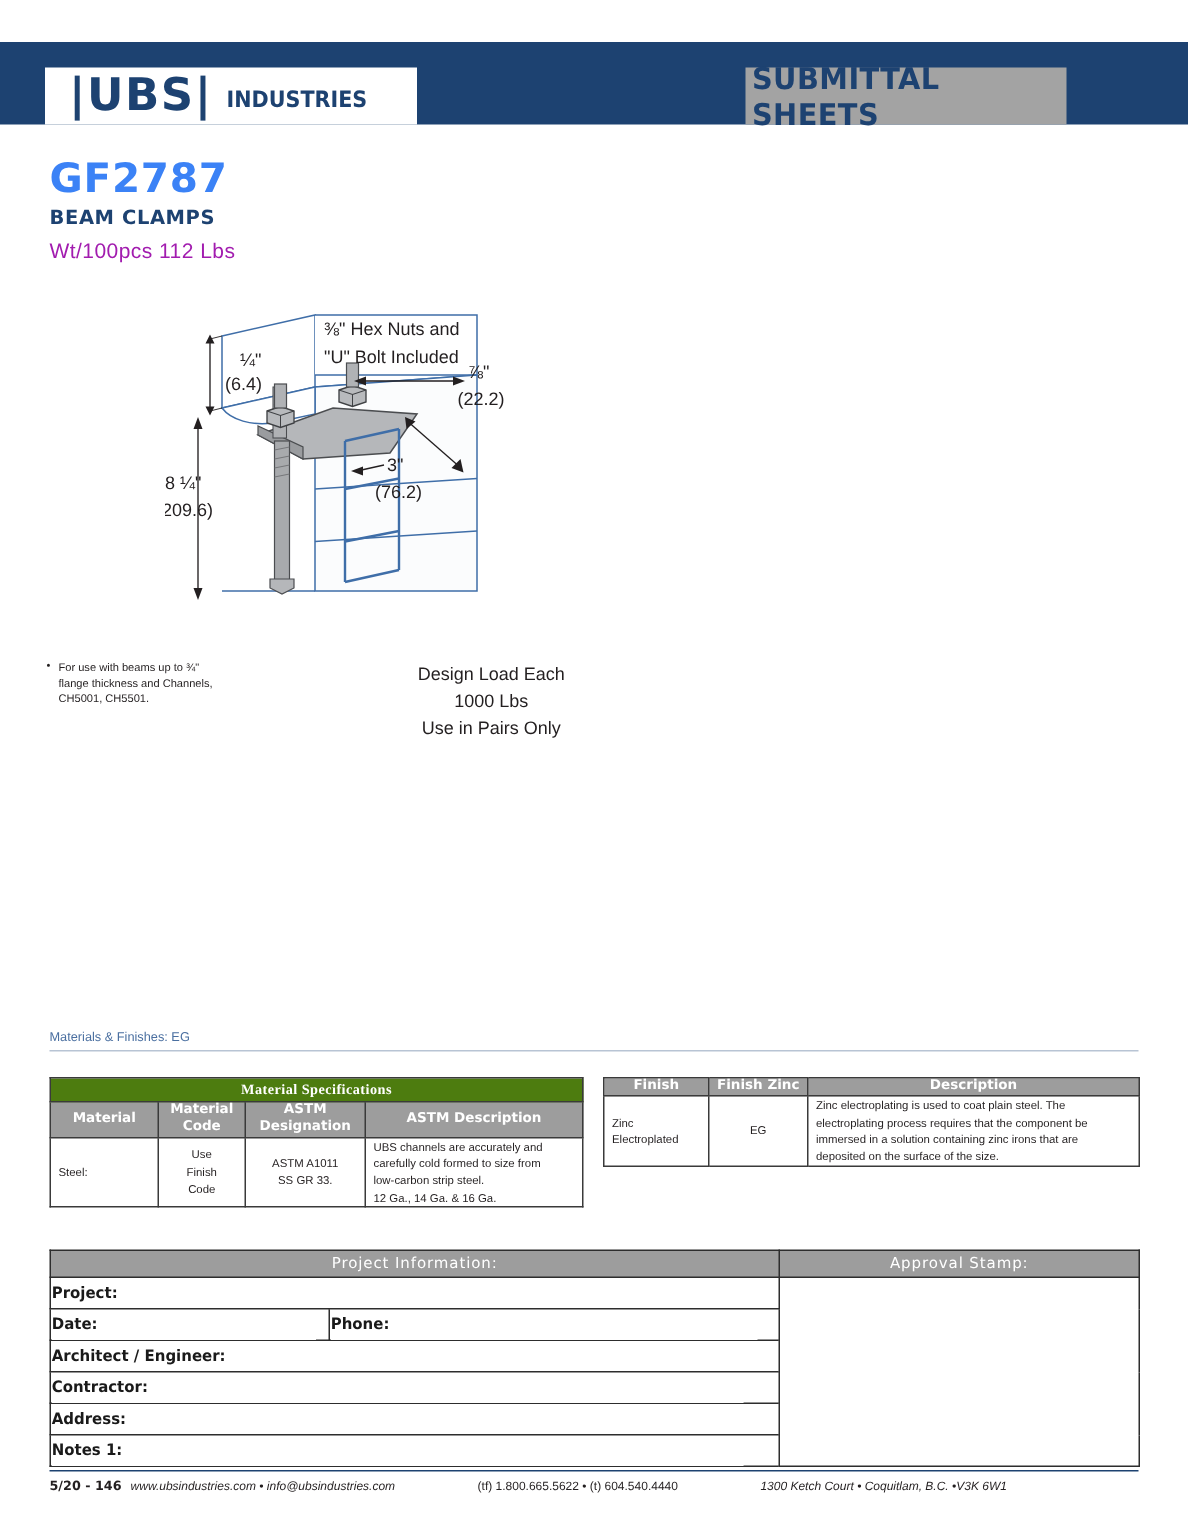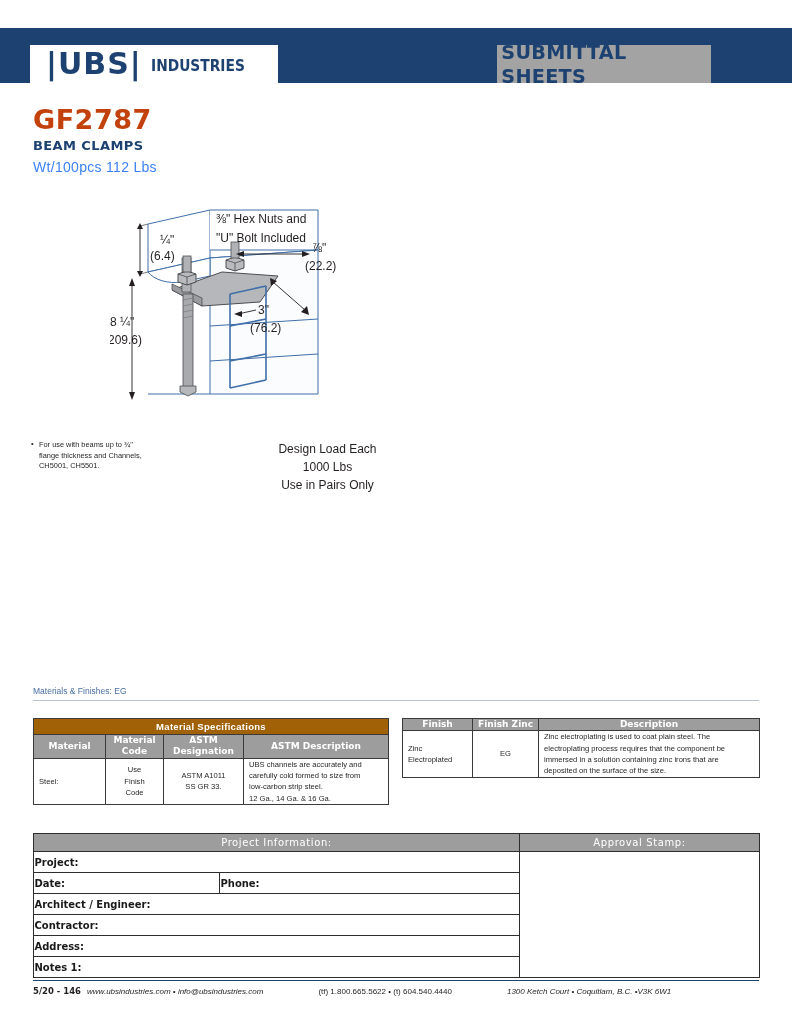--- a/index.html
+++ b/index.html
@@ -80,36 +80,36 @@
   #product-block {
     position: absolute;
     left: 33px;
     top: 105px;
     width: 400px;
   }
   #product-code {
     font-family: "DejaVu Sans", sans-serif;
     font-weight: bold;
     font-size: 27px;
-    color: #c2410c;
+    color: #3b82f6;
     letter-spacing: 0.5px;
     line-height: 1.1;
   }
   #product-name {
     font-family: "DejaVu Sans", sans-serif;
     font-weight: bold;
     font-size: 13px;
     color: #1d4271;
     letter-spacing: 0.4px;
     margin-top: 3px;
   }
   #product-weight {
     font-family: "Liberation Sans", sans-serif;
     font-size: 14px;
-    color: #3b82f6;
+    color: #a21caf;
     margin-top: 6px;
     letter-spacing: 0.3px;
   }
 
   
   #drawing-wrap {
     position: absolute;
     left: 110px;
     top: 198px;
     width: 250px;
@@ -176,23 +176,23 @@
     table-layout: fixed;
   }
   #material-table { left: 33px; top: 718px; width: 355px; }
   #finish-table   { left: 402px; top: 718px; width: 357px; }
   .spec-table td, .spec-table th {
     border: 1px solid #3a3a3a;
     padding: 0;
     vertical-align: middle;
   }
   .tbl-title {
-    background: #a16207;
+    background: #4d7c0f;
     color: #ffffff;
-    font-family: Liberation Sans, sans-serif;
+    font-family: Liberation Serif, serif;
     font-weight: bold;
     font-size: 9.5px;
     text-align: center;
     height: 15px;
     letter-spacing: 0.3px;
   }
   .tbl-head {
     background: #9d9d9d;
     color: #ffffff;
     font-family: "DejaVu Sans", sans-serif;

